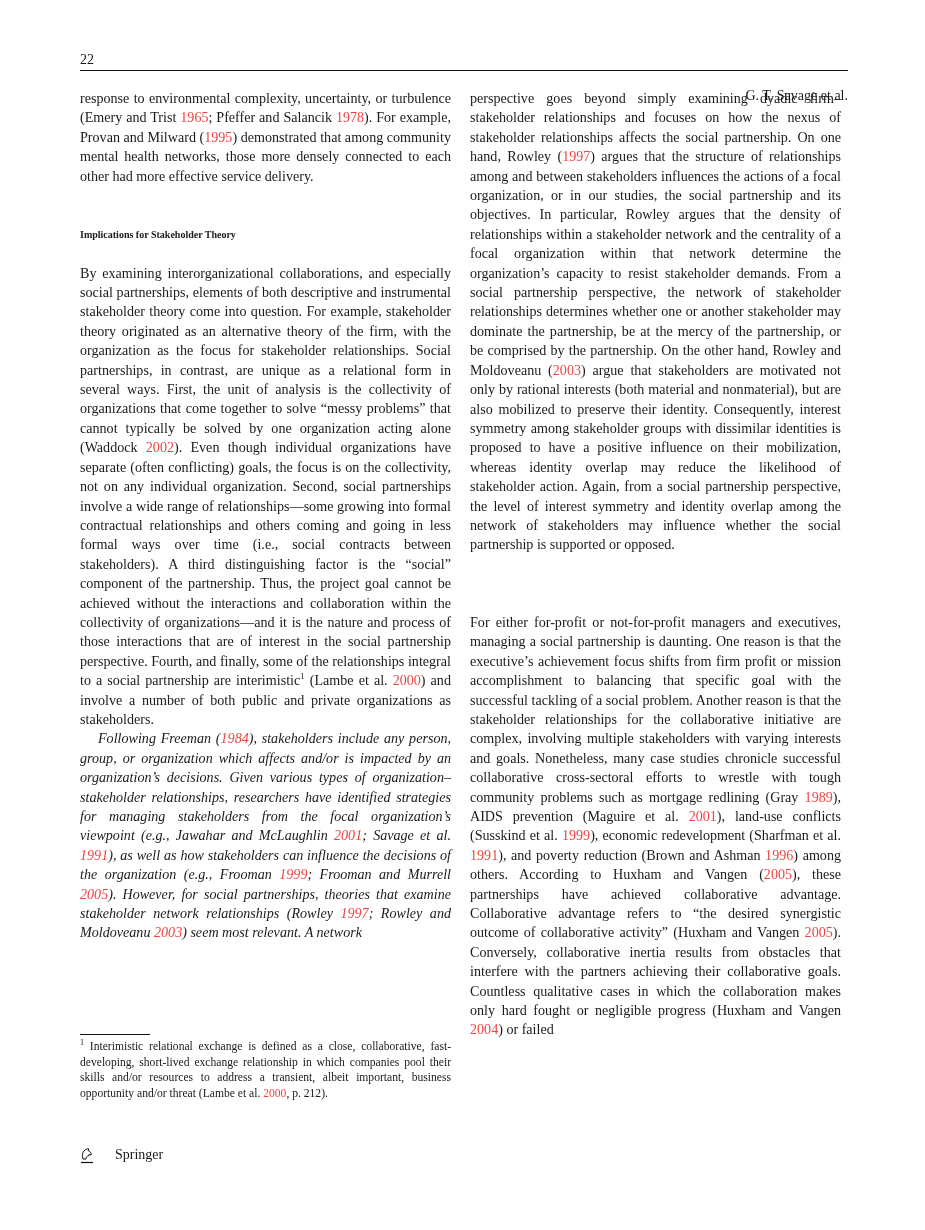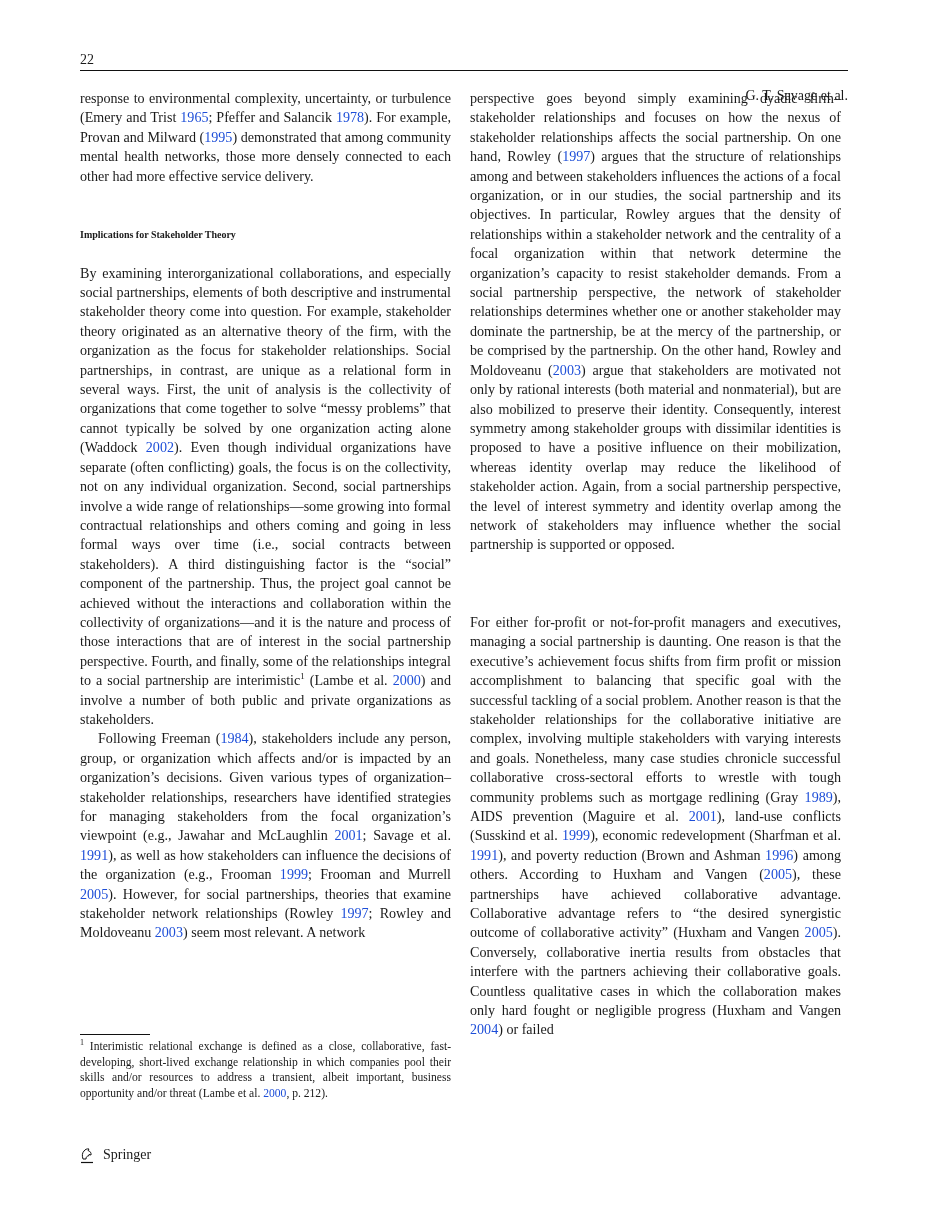--- a/index.html
+++ b/index.html
@@ -9,32 +9,32 @@
             font-size: 14px; }
   .header .pnum { position: absolute; left: 0; top: 2px; }
   .header .running { position: absolute; right: 0; top: 2px; margin-top: 36px; }
   .header-rule { position: absolute; left: 80px; top: 70px; width: 768px; height: 0;
                  border-top: 1.6px solid #111; }
   .col { position: absolute; top: 89px; width: 371px; font-size: 14.1px; line-height: 19.4px;
          text-align: justify; hyphens: manual; }
   .col.left { left: 80px; }
   .col.right { left: 470px; }
   .col p { margin: 0; }
-  .col p.indent { text-indent: 18px; }
+  .col p.indent { text-indent: 18px; font-style: italic; }
   .col h2 { font-size: 10px; font-weight: bold; margin: 0; line-height: 19.4px; text-align: left; }
   .gap-head-before { height: 38.8px; }
   .gap-head-after { height: 19.4px; }
-  .ref { color: #1d4ed8; }
+  .ref { color: #ef4444; }
   sup { font-size: 9px; line-height: 0; vertical-align: super; }
   .footnote-rule { position: absolute; left: 80px; top: 1034px; width: 70px; border-top: 1px solid #111; }
   .footnote { position: absolute; left: 80px; top: 1039px; width: 371px; font-size: 11.6px;
               line-height: 15.6px; text-align: justify; }
   .footnote sup { font-size: 8px; }
   .footer { position: absolute; left: 79px; top: 1145px; height: 20px; font-size: 14px;
-            display: flex; align-items: center; gap: 8px; }
+            display: flex; align-items: center; gap: 20px; }
   .footer svg { display: block; }
 </style>
 </head>
 <body>
 
 <div class="header">
   <span class="pnum">22</span>
   <span class="running">G. T. Savage et al.</span>
 </div>
 <div class="header-rule"></div>

